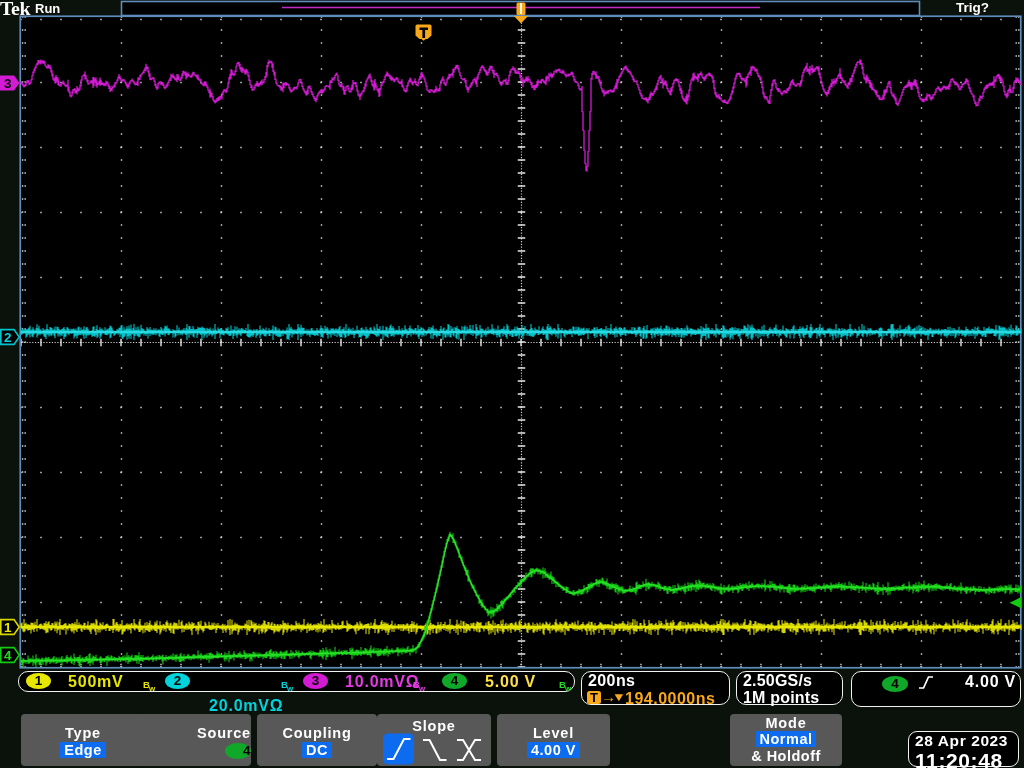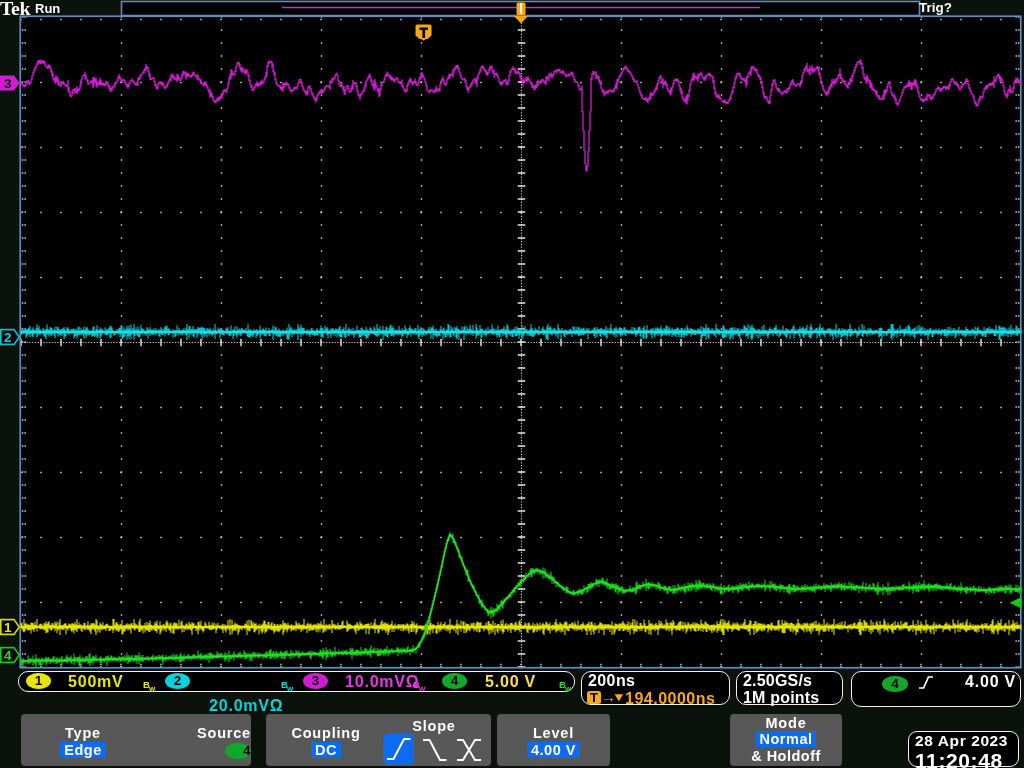--- a/index.html
+++ b/index.html
@@ -75,21 +75,21 @@
 <polygon points="0.8,619.6 14,619.6 19.2,627 14,634.4 0.8,634.4" fill="#000" stroke="#d6d600" stroke-width="1.6"></polygon>
 <text x="4" y="632" fill="#e6e600">1</text>
 <polygon points="0.8,647.6 14,647.6 19.2,655 14,662.4 0.8,662.4" fill="#000" stroke="#12cb12" stroke-width="1.6"></polygon>
 <text x="4" y="660" fill="#22db22">4</text>
 </g>
 
 <polygon points="1021.5,597 1021.5,608.5 1009.5,602.7" fill="#12cb12"></polygon>
 </svg>
 <div class="t" style="left:0px; top:-3px; color:#fff; font-family:'Liberation Serif',serif; font-weight:bold; font-size:20px; letter-spacing:-0.5px; transform:scale(1,0.95);">Tek</div>
 <div class="t" style="left:35px; top:1px; color:#fff; font-size:13px; font-weight:bold;">Run</div>
-<div class="t" style="left:919px; top:0px; color:#fff; font-size:13.5px; font-weight:bold;">Trig?</div>
+<div class="t" style="left:956px; top:0px; color:#fff; font-size:13.5px; font-weight:bold;">Trig?</div>
 
 <div class="box" style="left:18px; top:670.5px; width:557px; height:21px;"></div>
 <span class="chip t" style="left:26px; top:673px; background:#e6e600;">1</span>
 <div class="t rdt" style="left:68px; color:#e6e600;">500mV</div>
 <div class="t bw" style="left:143px; top:674px; color:#e6e600;"><b>B</b><i>w</i></div>
 <span class="chip t" style="left:165px; top:673px; background:#00d3db;">2</span>
 <div class="t rdt" style="left:209px; color:#00d3db;margin-top:24px;">20.0mVΩ</div>
 <div class="t bw" style="left:281px; top:674px; color:#00d3db;"><b>B</b><i>w</i></div>
 <span class="chip t" style="left:303px; top:673px; background:#d41bd4;">3</span>
 <div class="t rdt" style="left:345px; color:#e23be2;">10.0mVΩ</div>
@@ -117,21 +117,21 @@
 <div class="t" style="left:965px; top:672.5px; color:#fff; font-size:16px; font-weight:bold; letter-spacing:0.8px;">4.00 V</div>
 
 <div class="btn" style="left:21px; width:124px;">
     <div class="lab">Type</div>
     <div class="val"><span class="hl">Edge</span></div>
   </div>
 <div class="btn" style="left:139px; width:112px;text-align:right;">
     <div class="lab">Source</div>
     <div class="val"><span class="gchip">4</span></div>
   </div>
-<div class="btn" style="left:266px; width:120px;">
+<div class="btn" style="left:257px; width:120px;">
     <div class="lab">Coupling</div>
     <div class="val"><span class="hl">DC</span></div>
   </div>
 <div class="btn" style="left:377px; width:114px;"><div class="lab" style="padding-top:4px;">Slope</div>
 <svg width="106" height="33" viewBox="0 0 106 33" style="margin-top:-1px;">
       <rect x="2" y="0.5" width="31" height="31" rx="5" fill="#0d6bf0"></rect>
       <path d="M6 26 h6.5 l10.5 -20 h6.5" stroke="#fff" stroke-width="2" fill="none"></path>
       <path d="M42 7 h6.5 l10.5 20 h6.5" stroke="#fff" stroke-width="2" fill="none"></path>
       <path d="M76 7 h6 l12 20 h6 M76 27 h6 l12 -20 h6" stroke="#fff" stroke-width="2" fill="none"></path>
     </svg></div>

